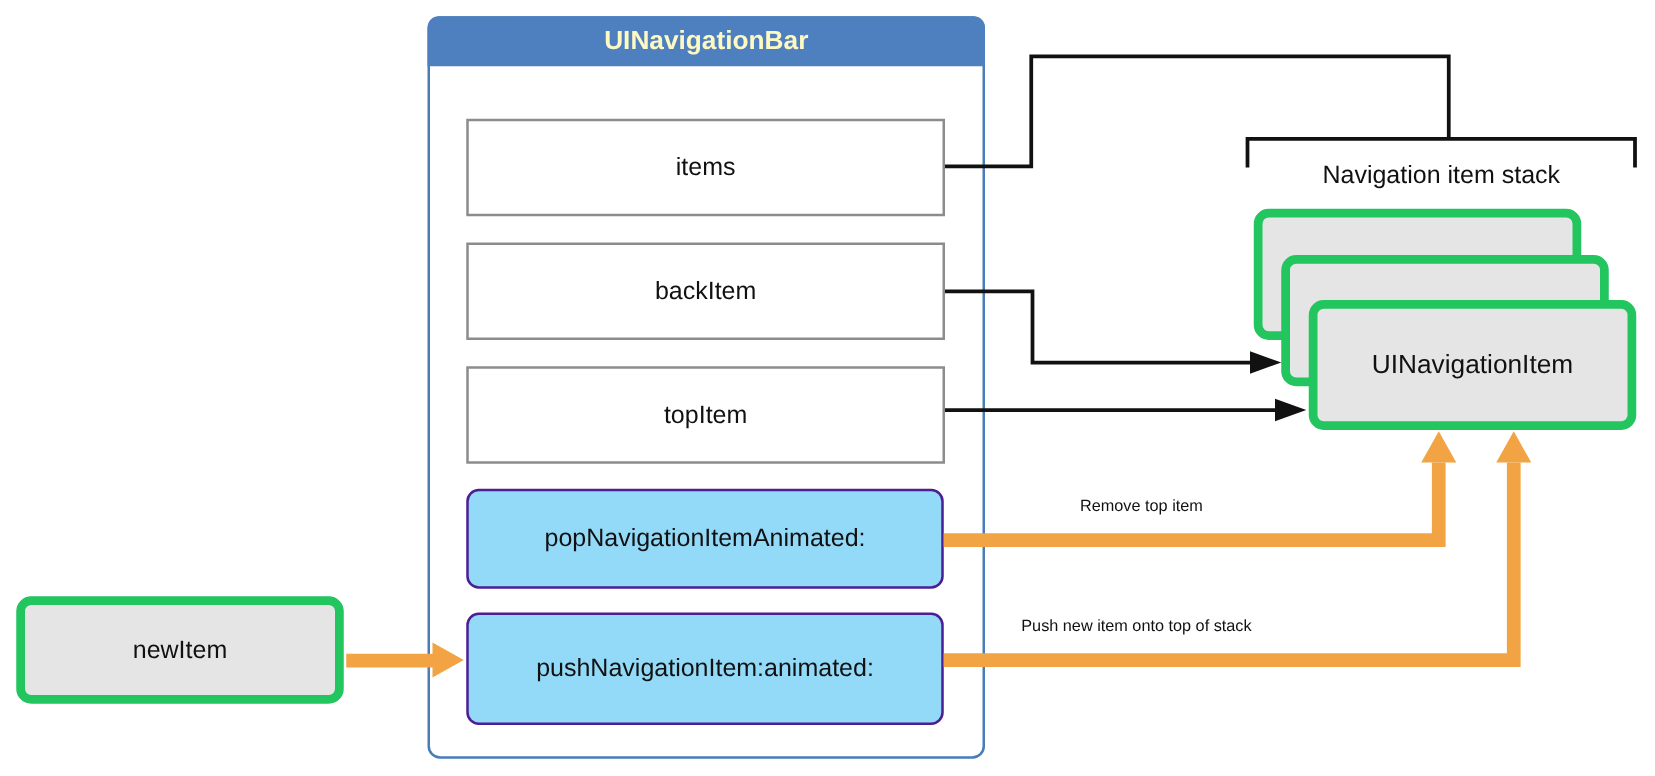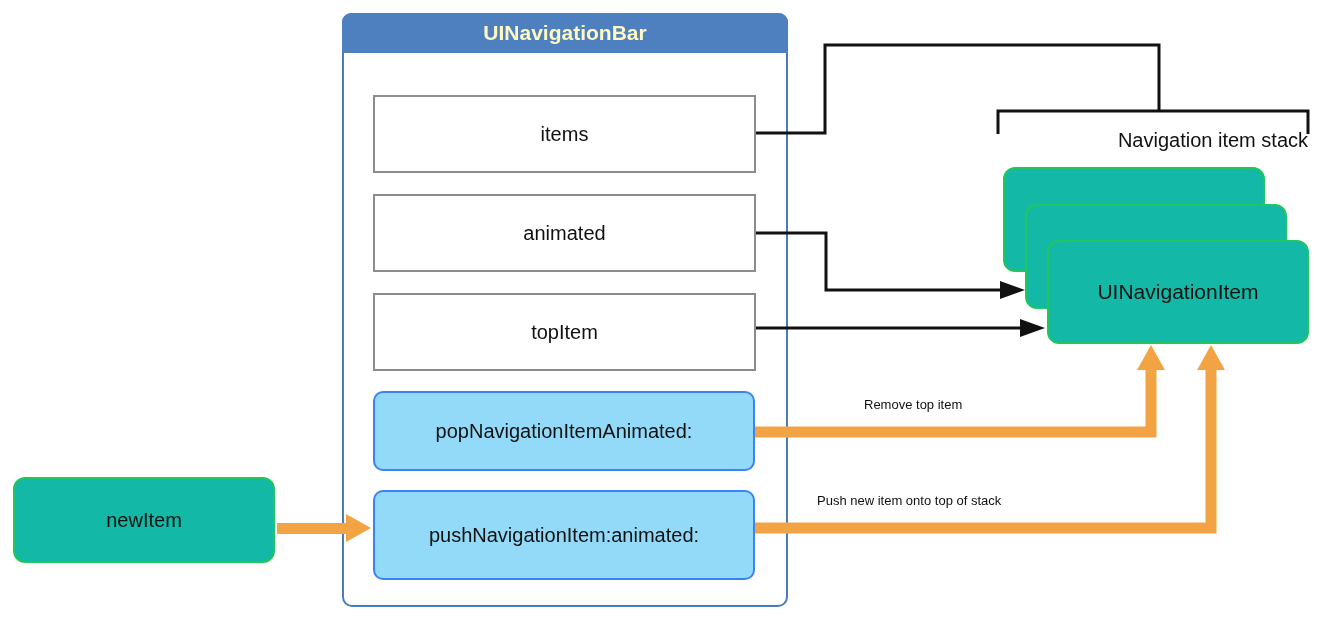--- a/index.html
+++ b/index.html
@@ -44,47 +44,47 @@
     z-index: 4;
   }
   .prop-items    { top: 95px; text-align: right; }
   .prop-backitem { top: 194px; }
   .prop-topitem  { top: 293px; }
 
   
   .method-box {
     left: 373px; width: 382px;
     background: #92DAF8;
-    border: 2px solid #3b82f6;
+    border: 2px solid #4c1d95;
     border-radius: 10px;
     font-size: 20px;
     display: flex; align-items: center; justify-content: center;
     z-index: 4;
   }
   .method-pop  { top: 391px; height: 80px; }
   .method-push { top: 490px; height: 90px; }
 
   
   .green-box {
-    background: #14b8a6;
-    border: 2px solid #22c55e;
+    background: #e5e5e5;
+    border: 7px solid #22c55e;
     border-radius: 12px;
     font-size: 21px;
     display: flex; align-items: center; justify-content: center;
     z-index: 2;
   }
   .newitem-box { left: 13px; top: 477px; width: 262px; height: 86px; font-size: 20px; }
   .stack-back   { left: 1003px; top: 167px; width: 262px; height: 105px; z-index: 1; }
   .stack-middle { left: 1025px; top: 204px; width: 262px; height: 105px; z-index: 2; }
   .stack-front  { left: 1047px; top: 240px; width: 262px; height: 104px; z-index: 3; }
 
   
   .stack-caption {
     left: 998px; top: 129px; width: 310px;
-    text-align: right; font-size: 20px; z-index: 4;
+    text-align: center; font-size: 20px; z-index: 4;
   }
   .arrow-label {
     font-size: 13px; z-index: 6; white-space: nowrap;
   }
   .label-remove { left: 864px; top: 397px; }
   .label-push   { left: 817px; top: 493px; }
 
   
   .connectors {
     left: 0; top: 0; width: 1324px; height: 621px;
@@ -99,21 +99,21 @@
 
   <div class="abs uibar-container"></div>
   <div class="abs uibar-header">
     <span>UINavigationBar</span>
   </div>
 
   <div class="abs prop-box prop-items">
     <span>items</span>
   </div>
   <div class="abs prop-box prop-backitem">
-    <span>animated</span>
+    <span>backItem</span>
   </div>
   <div class="abs prop-box prop-topitem">
     <span>topItem</span>
   </div>
 
   <div class="abs method-box method-pop">
     <span>popNavigationItemAnimated:</span>
   </div>
   <div class="abs method-box method-push">
     <span>pushNavigationItem:animated:</span>

